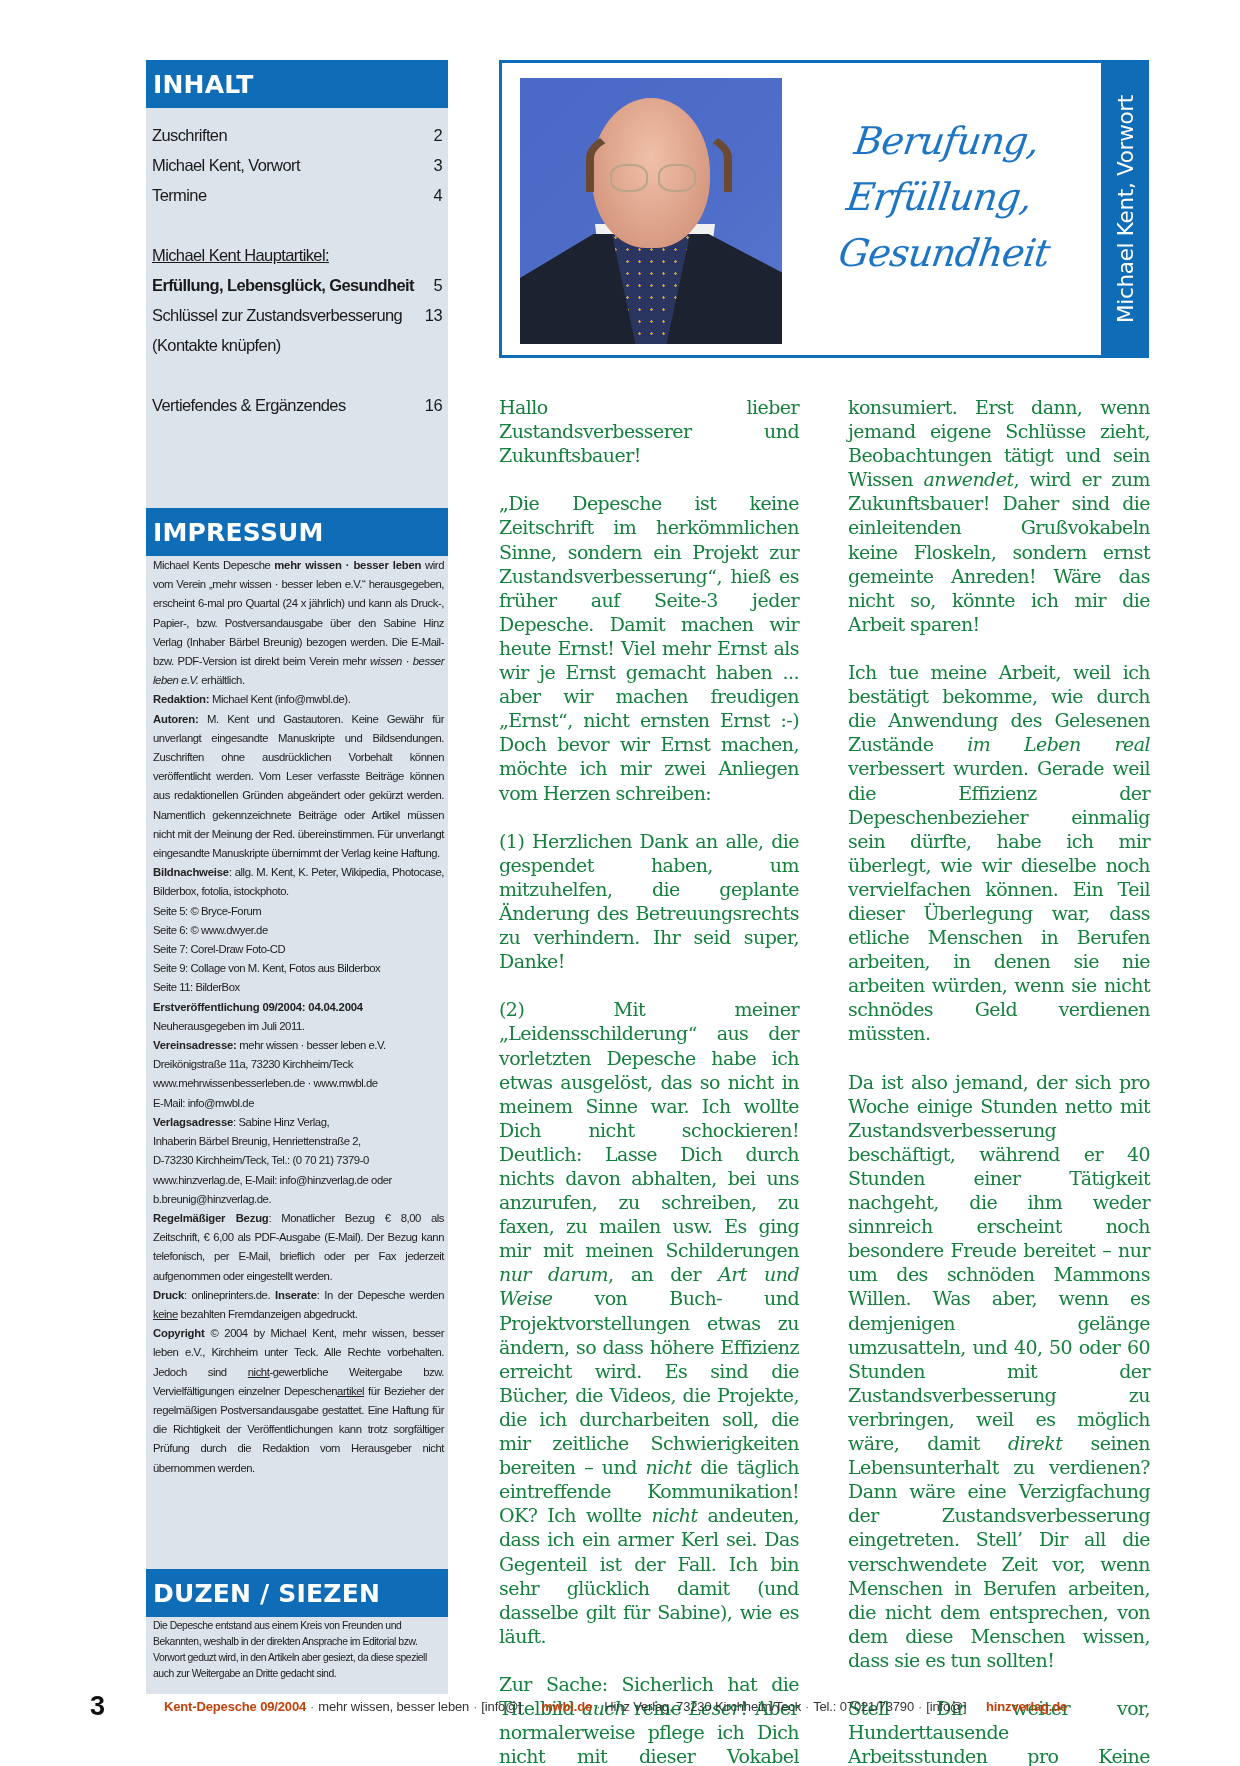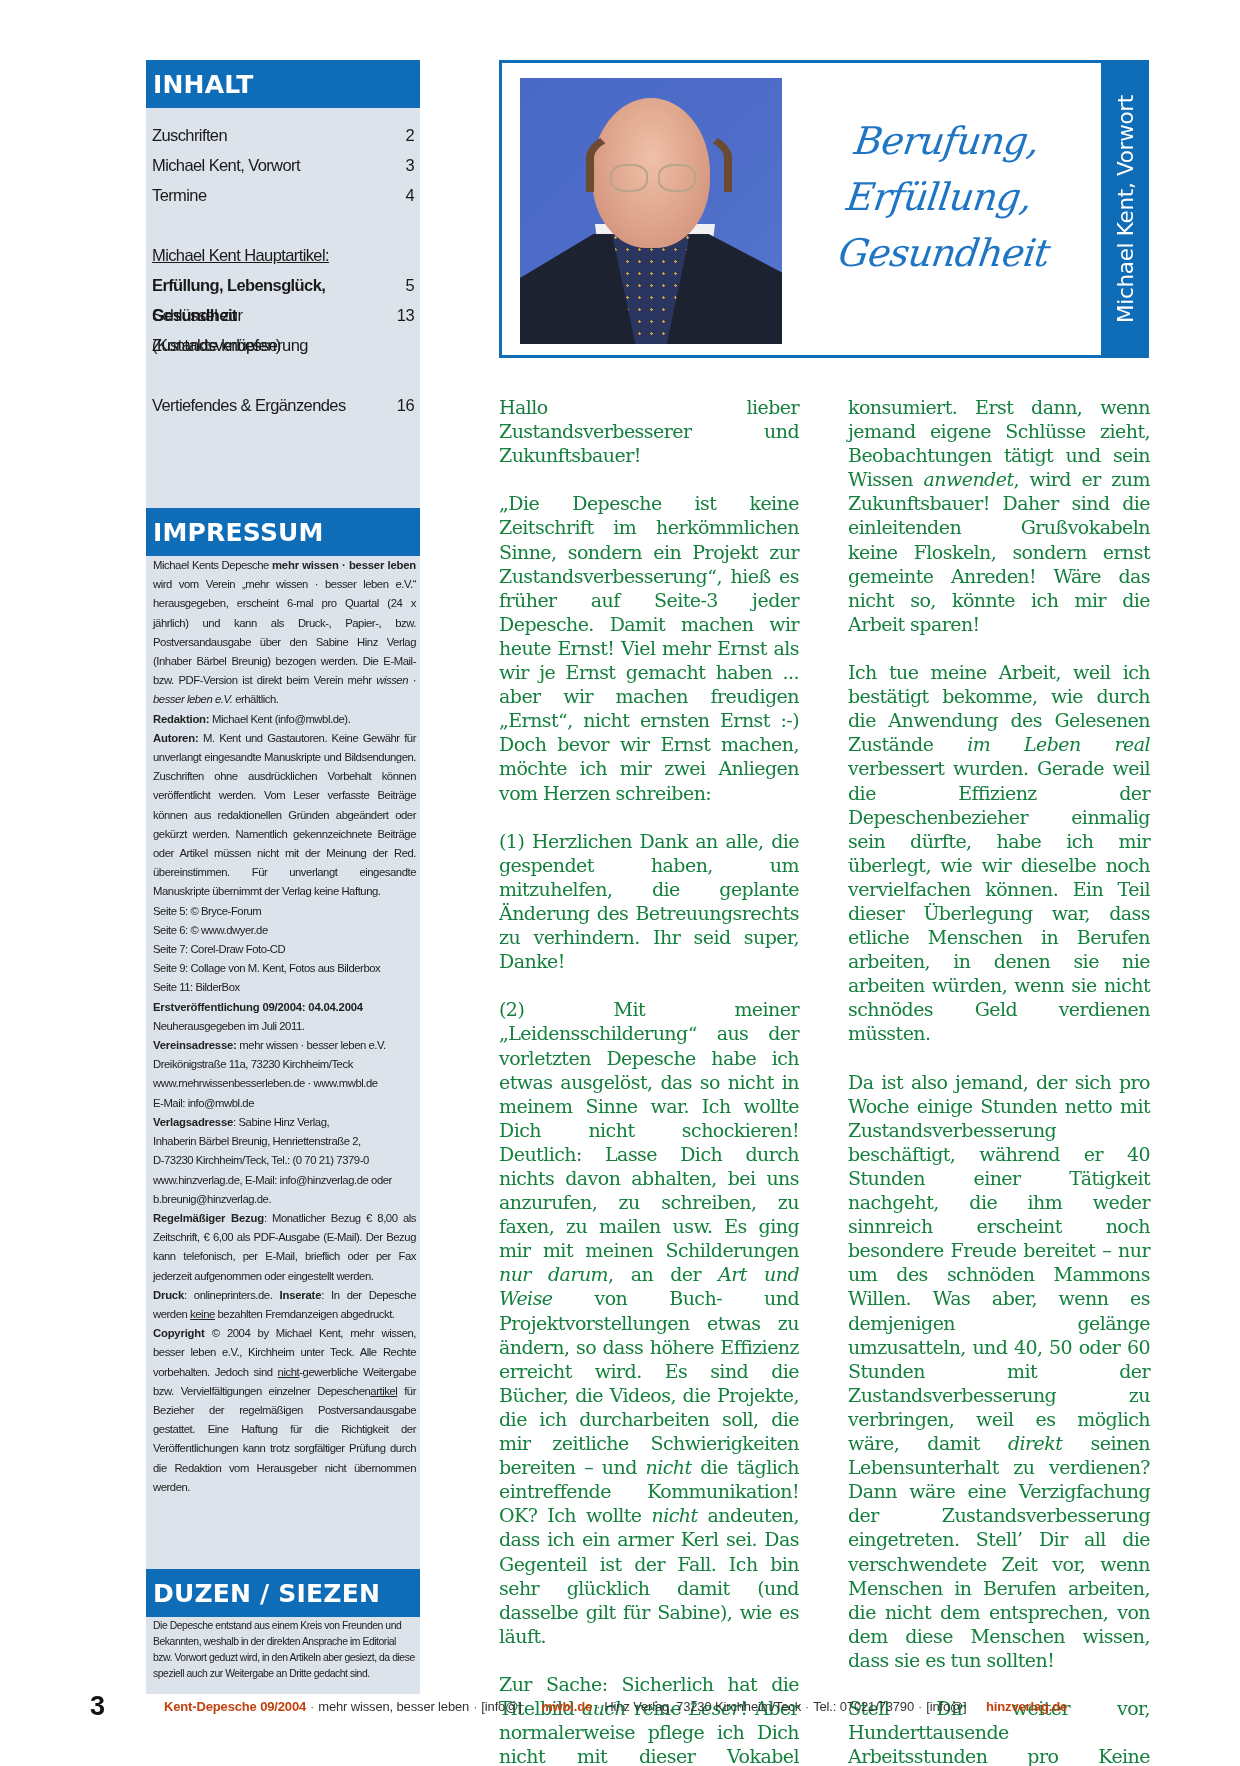--- a/index.html
+++ b/index.html
@@ -1,21 +1,21 @@
 <!DOCTYPE html>
 <html><head>
 <meta charset="utf-8">
 <style>
   html, body { margin: 0; padding: 0; }
   body {
     width: 1240px; height: 1766px; background: #ffffff; position: relative;
     font-family: "Liberation Sans", sans-serif; color: #1a1a1a; overflow: hidden;
   }
   .sidebar {
-    position: absolute; left: 146px; top: 60px; width: 274px; height: 1634px;
+    position: absolute; left: 146px; top: 60px; width: 302px; height: 1634px;
     background: #dde3ea;
   }
   .side-head {
     background: #0f6cb6; color: #fff; font-family: "DejaVu Sans", sans-serif;
     font-size: 25px; font-weight: bold; padding: 8px 6px 6px 7px; height: 34px; line-height: 34px;
     letter-spacing: 0.2px;
   }
   .toc { padding: 12px 6px 0 6px; font-family: "Liberation Sans", sans-serif; font-size: 16.5px; letter-spacing: -0.6px; }
   .toc-row { display: flex; justify-content: space-between; height: 30px; line-height: 30px; }
   .toc-row.gap { height: 30px; }
@@ -126,20 +126,21 @@
         <span class="toc-label">Vertiefendes &amp; Ergänzendes</span>
         <span class="toc-num">16</span>
       </div>
   </div>
 
   <div class="side-head impressum-head">IMPRESSUM</div>
   <div class="impressum-body">
     <p><span>Michael Kents Depesche </span><b>mehr wissen · besser leben</b><span> wird vom Verein „mehr wissen · besser leben e.V.“ herausgegeben, erscheint 6-mal pro Quartal (24 x jährlich) und kann als Druck-, Papier-, bzw. Postversandausgabe über den Sabine Hinz Verlag (Inhaber Bärbel Breunig) bezogen werden. Die E-Mail- bzw. PDF-Version ist direkt beim Verein mehr </span><span class="it">wissen · besser leben e.V.</span><span> erhältlich.</span></p>
     <p><b>Redaktion:</b><span> Michael Kent (info@mwbl.de).</span></p>
     <p><b>Autoren:</b><span> M. Kent und Gastautoren. Keine Gewähr für unverlangt eingesandte Manuskripte und Bildsendungen. Zuschriften ohne ausdrücklichen Vorbehalt können veröffentlicht werden. Vom Leser verfasste Beiträge können aus redaktionellen Gründen abgeändert oder gekürzt werden. Namentlich gekennzeichnete Beiträge oder Artikel müssen nicht mit der Meinung der Red. übereinstimmen. Für unverlangt eingesandte Manuskripte übernimmt der Verlag keine Haftung.</span></p>
+    <p><b>Bildnachweise</b><span>: allg. M. Kent, K. Peter, Wikipedia, Photocase, Bilderbox, fotolia, istockphoto.</span></p>
     <p>Seite 5: © Bryce-Forum</p>
     <p>Seite 6: © www.dwyer.de</p>
     <p>Seite 7: Corel-Draw Foto-CD</p>
     <p>Seite 9: Collage von M. Kent, Fotos aus Bilderbox</p>
     <p>Seite 11: BilderBox</p>
     <p><b>Erstveröffentlichung 09/2004: 04.04.2004</b></p>
     <p>Neuherausgegeben im Juli 2011.</p>
     <p><b>Vereinsadresse:</b><span> mehr wissen · besser leben e.V.</span></p>
     <p>Dreikönigstraße 11a, 73230 Kirchheim/Teck</p>
     <p>www.mehrwissenbesserleben.de · www.mwbl.de</p>

